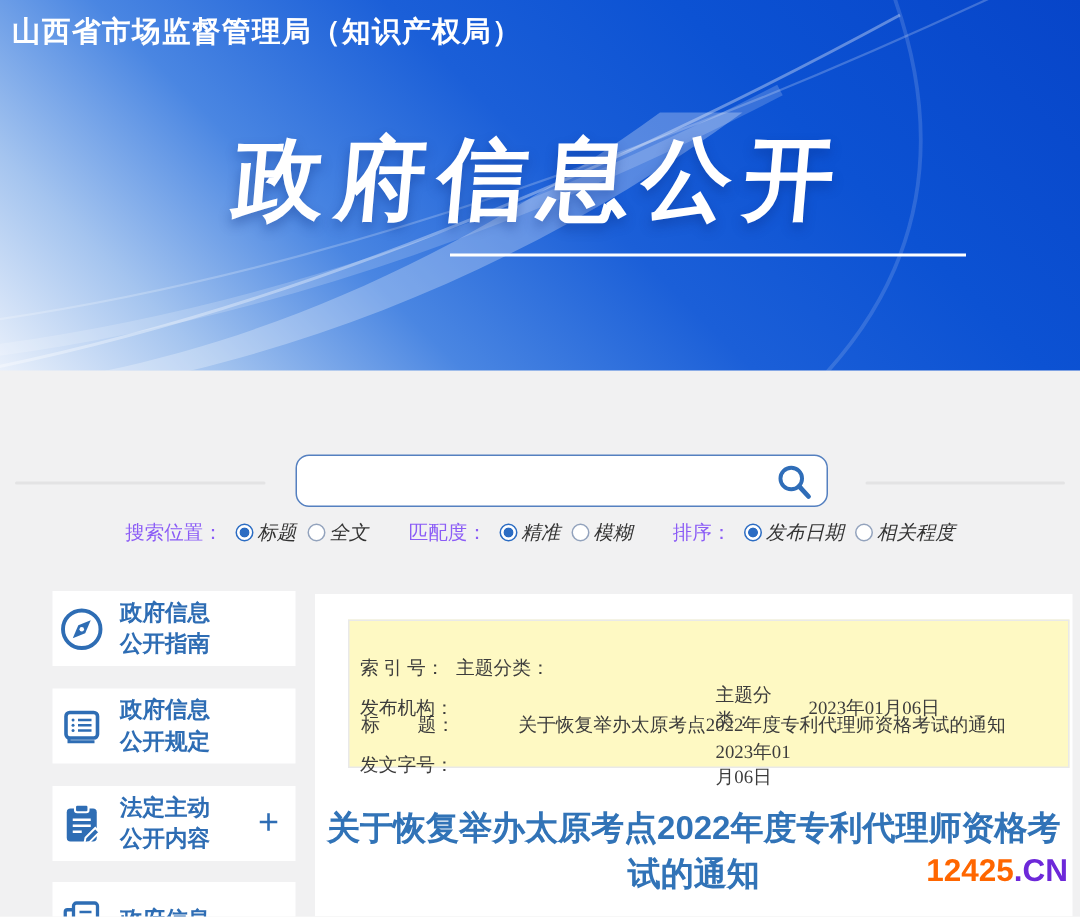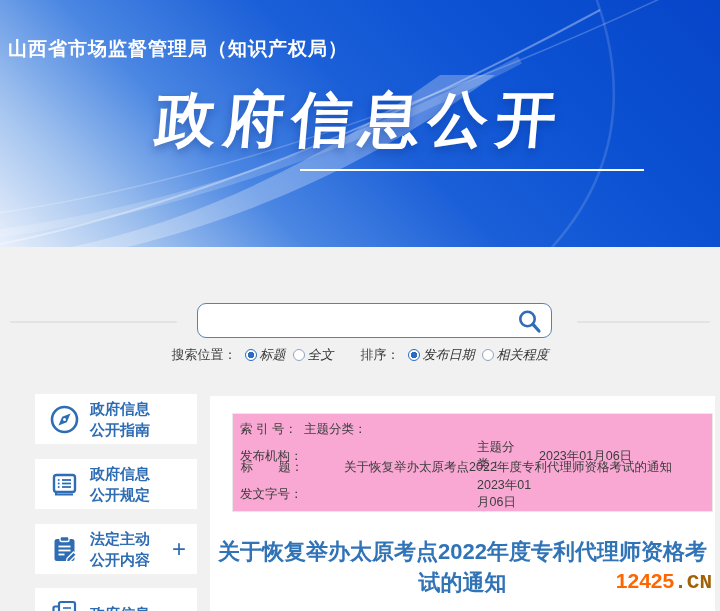--- a/index.html
+++ b/index.html
@@ -3,63 +3,63 @@
 <meta charset="utf-8">
 <style>
   * { margin:0; padding:0; box-sizing:border-box; }
   body { background:#ffffff; font-family:"Liberation Sans", sans-serif; }
   .page { position:relative; width:720px; height:611px; overflow:hidden; background:#f1f1f2; }
 
   
   .banner { position:absolute; left:0; top:0; width:720px; height:247px;
     background:linear-gradient(225deg,#0745c9 0%,#0c52d3 28%,#1b5fd8 48%,#4a86e2 68%,#a4c4ef 85%,#e9f0fb 100%); }
   .banner-decor { position:absolute; left:0; top:0; width:720px; height:247px; }
-  .site-title { position:absolute; left:8px; top:8px; color:#ffffff; font-size:19px; font-weight:600; letter-spacing:1px;margin-top:28px; }
+  .site-title { position:absolute; left:8px; top:8px; color:#ffffff; font-size:19px; font-weight:600; letter-spacing:1px; }
   .banner-title { position:absolute; left:0; top:80px; width:720px; text-align:center; color:#ffffff;
     font-size:60px; font-weight:800; letter-spacing:8px; transform:skewX(-5deg);
     text-shadow:0 4px 8px rgba(8,40,120,.35); }
   .banner-underline { position:absolute; left:300px; top:169px; width:344px; height:2px; background:#ffffff; }
 
   
   .divider { position:absolute; top:321px; height:2px; background:#e3e3e4; border-radius:1px; }
   .divider.left { left:10px; width:167px; }
   .divider.right { left:577px; width:133px; }
   .search-box { position:absolute; left:197px; top:303px; width:355px; height:35px; background:#ffffff;
     border:1px solid #5580c0; border-radius:9px; }
   .search-input { position:absolute; left:10px; top:2px; width:300px; height:29px; border:none; outline:none;
     font-size:14px; background:transparent; font-family:inherit; }
   .search-btn { position:absolute; right:8px; top:4px; width:27px; height:27px; border:none; background:transparent; cursor:pointer; padding:0; }
 
   .filters { position:absolute; left:0; top:346px; width:720px; display:flex; justify-content:center; gap:27px;
     font-size:13px; color:#333; align-items:center; }
   .fgroup { display:flex; align-items:center; gap:7px; }
-  .fgroup .glabel { color:#404040; margin-right:1px; }
+  .fgroup .glabel { color:#8b5cf6; margin-right:1px; }
   .fopt { display:flex; align-items:center; gap:3px;font-style:italic; }
   .radio { display:inline-block; width:12px; height:12px; border-radius:50%; background:#fff; }
   .radio.on { border:1px solid #2b6cc3; background:radial-gradient(circle at 50% 50%, #2b6cc3 0 3px, #ffffff 3.5px); }
   .radio.off { border:1px solid #93a3bd; }
 
   
   .side-card { position:absolute; left:35px; width:162px; height:50px; background:#ffffff;
-    display:flex; align-items:center; padding-left:13px; cursor:pointer; }
+    display:flex; align-items:center; padding-left:3px; cursor:pointer; }
   .side-card .icn { width:33px; height:33px; flex:0 0 33px; margin-right:9px; }
   .side-card .txt { color:#2e6db4; font-size:15px; font-weight:bold; line-height:21px; }
   .side-card .plus { position:absolute; right:11px; top:11px; color:#2e6db4; font-size:24px; font-weight:400; }
 
   
   .content { position:absolute; left:210px; top:396px; width:505px; height:215px; background:#ffffff; }
   .meta-box { position:absolute; left:22px; top:17px; width:481px; height:99px; border:1px solid #e9e9e9;
-    padding-top:6px; font-size:12.5px; color:#3c3c3c; background:#f9a8d4; }
+    padding-top:22px; font-size:12.5px; color:#3c3c3c; background:#fef9c3;font-family:Liberation Serif, serif; }
   .meta-row { display:grid; grid-template-columns:64px 173px 62px auto; height:19px; align-items:center; padding-left:7px; }
   .meta-row.wide { grid-template-columns:64px auto;text-align:center; }
   .article-title { position:absolute; left:0; top:140px; width:505px; text-align:center; color:#3173b7;
     font-size:22px; font-weight:bold; line-height:31px; }
   .watermark { position:absolute; right:3px; top:173px; font-size:21px; font-weight:bold; white-space:nowrap; }
   .watermark .wm-brand { color:#ff6600; }
-  .watermark .wm-suffix { color:#a16207;font-family:Liberation Mono, monospace; }
+  .watermark .wm-suffix { color:#6d28d9; }
 </style>
 </head>
 <body>
 
 <div class="page">
 
   <div class="banner">
     <svg class="banner-decor" viewBox="0 0 720 247" aria-hidden="true">
       <path d="M-30,262 C130,248 280,190 440,75 L495,75 C330,195 150,258 -30,272 Z" fill="rgba(255,255,255,0.28)"></path>
       <path d="M-40,252 Q250,200 600,10" stroke="rgba(255,255,255,0.35)" stroke-width="2" fill="none"></path>
@@ -92,20 +92,31 @@
       <span class="fopt">
         <span class="radio on"></span>
         <span>标题</span>
       </span>
       <span class="fopt">
         <span class="radio off"></span>
         <span>全文</span>
       </span>
     </div>
     <div class="fgroup">
+      <span class="glabel">匹配度：</span>
+      <span class="fopt">
+        <span class="radio on"></span>
+        <span>精准</span>
+      </span>
+      <span class="fopt">
+        <span class="radio off"></span>
+        <span>模糊</span>
+      </span>
+    </div>
+    <div class="fgroup">
       <span class="glabel">排序：</span>
       <span class="fopt">
         <span class="radio on"></span>
         <span>发布日期</span>
       </span>
       <span class="fopt">
         <span class="radio off"></span>
         <span>相关程度</span>
       </span>
     </div>

